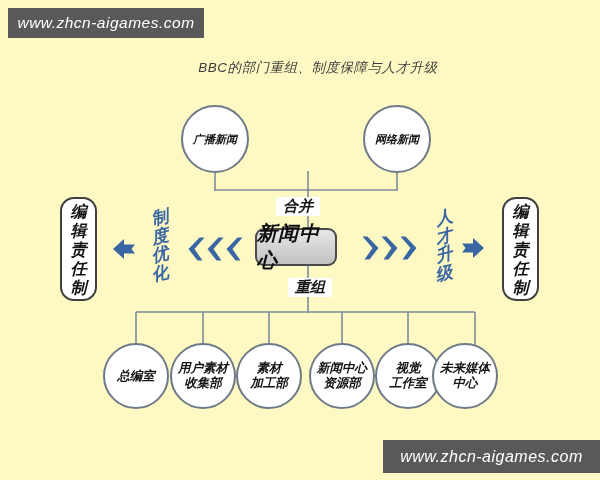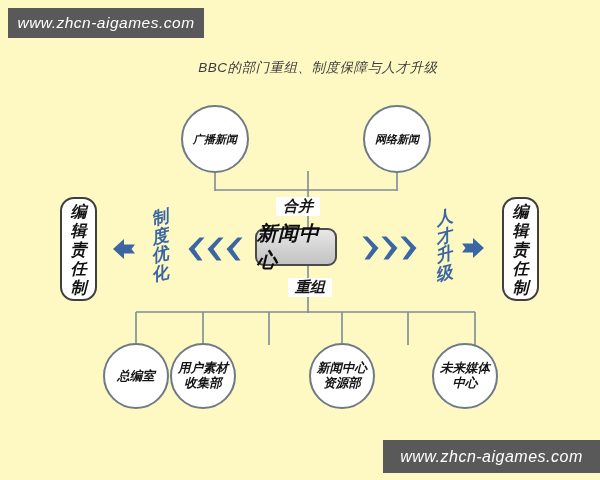--- a/index.html
+++ b/index.html
@@ -128,22 +128,30 @@
     </div>
 
   <div class="abs circle bottom" style="left:103px;">
     <span>总编室</span>
     <span></span>
   </div>
   <div class="abs circle bottom" style="left:170px;">
     <span>用户素材</span>
     <span>收集部</span>
   </div>
+  <div class="abs circle bottom" style="left:236px;">
+    <span>素材</span>
+    <span>加工部</span>
+  </div>
   <div class="abs circle bottom" style="left:309px;">
     <span>新闻中心</span>
     <span>资源部</span>
+  </div>
+  <div class="abs circle bottom" style="left:375px;">
+    <span>视觉</span>
+    <span>工作室</span>
   </div>
   <div class="abs circle bottom" style="left:432px;">
     <span>未来媒体</span>
     <span>中心</span>
   </div>
 
 </div>
 
 </body></html>

